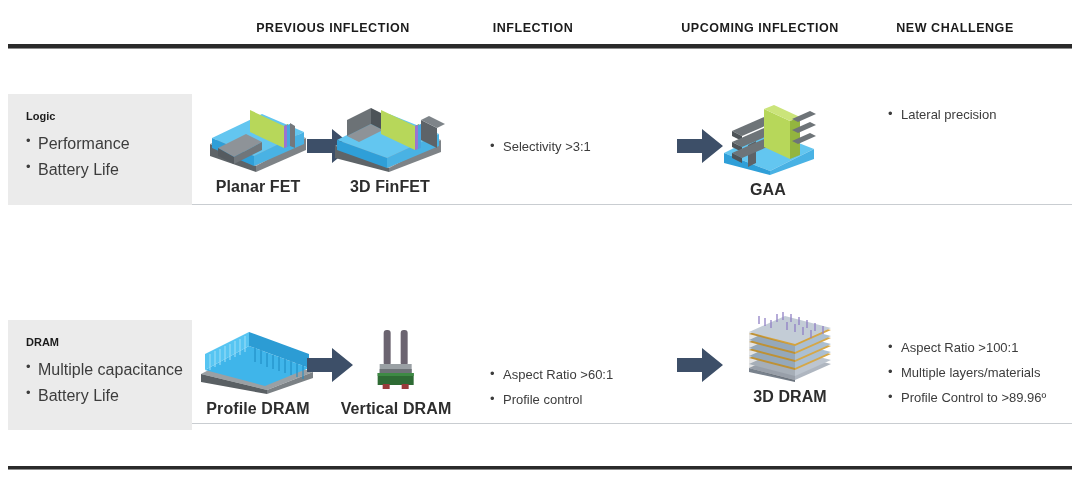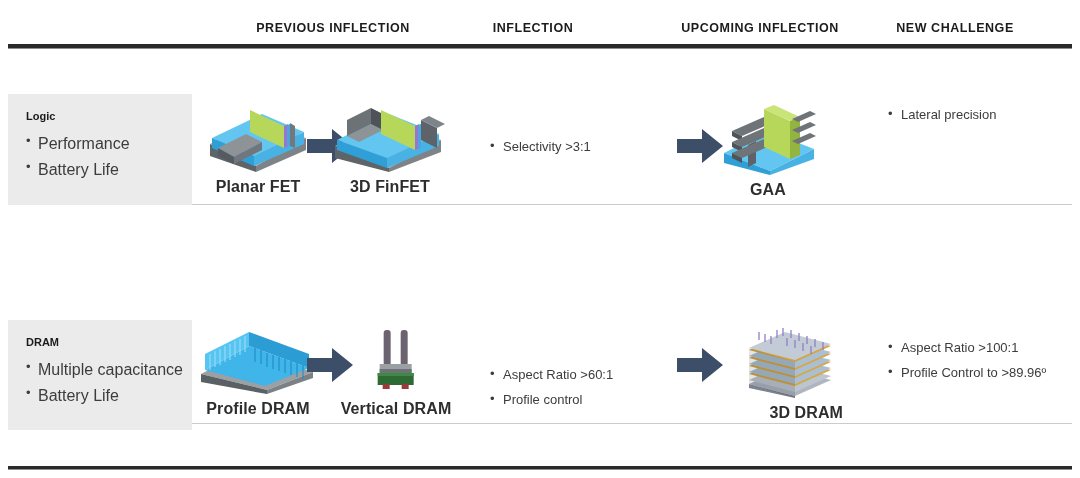--- a/index.html
+++ b/index.html
@@ -295,21 +295,21 @@
       <li>Aspect Ratio &gt;60:1</li>
       <li>Profile control</li>
     </ul>
 
     <div class="arrow" style="left:700px;top:205px;">
       <svg width="46" height="34" viewBox="0 0 46 34">
           <polygon points="0,10 25,10 25,0 46,17 25,34 25,24 0,24" fill="#3d4f68"></polygon>
         </svg>
     </div>
 
-    <div class="fig" style="left:790px;top:168px;text-align:right;">
+    <div class="fig" style="left:790px;top:152px;">
       <div class="fig-art">
         <svg width="106" height="70" viewBox="0 0 106 70">
 
           <polygon points="12,56 48,40 94,52 58,68" fill="#aab2bd"></polygon>
           <polygon points="12,56 12,60 58,70 58,68" fill="#79828d"></polygon>
 
           <g>
             <polygon points="12,52 48,36 94,48 58,64" fill="#b9c2cc"></polygon>
             <polygon points="12,46 48,30 94,42 58,58" fill="#d4a23c"></polygon>
             <polygon points="12,44 48,28 94,40 58,56" fill="#a6bcd0"></polygon>
@@ -340,20 +340,21 @@
             <line x1="66" y1="23" x2="66" y2="15"></line>
               <line x1="74" y1="26" x2="74" y2="18"></line>
           </g>
         </svg>
       </div>
       <div class="fig-cap">3D DRAM</div>
     </div>
 
     <ul class="bullets" style="left:888px;top:176px;">
       <li>Aspect Ratio &gt;100:1</li>
+      <li>Multiple layers/materials</li>
       <li>Profile Control to &gt;89.96º</li>
     </ul>
     <div class="row-sep" style="top:263px;"></div>
   </div>
 
   <div class="row" style="top:266px;height:104px;">
     
 
     
     

